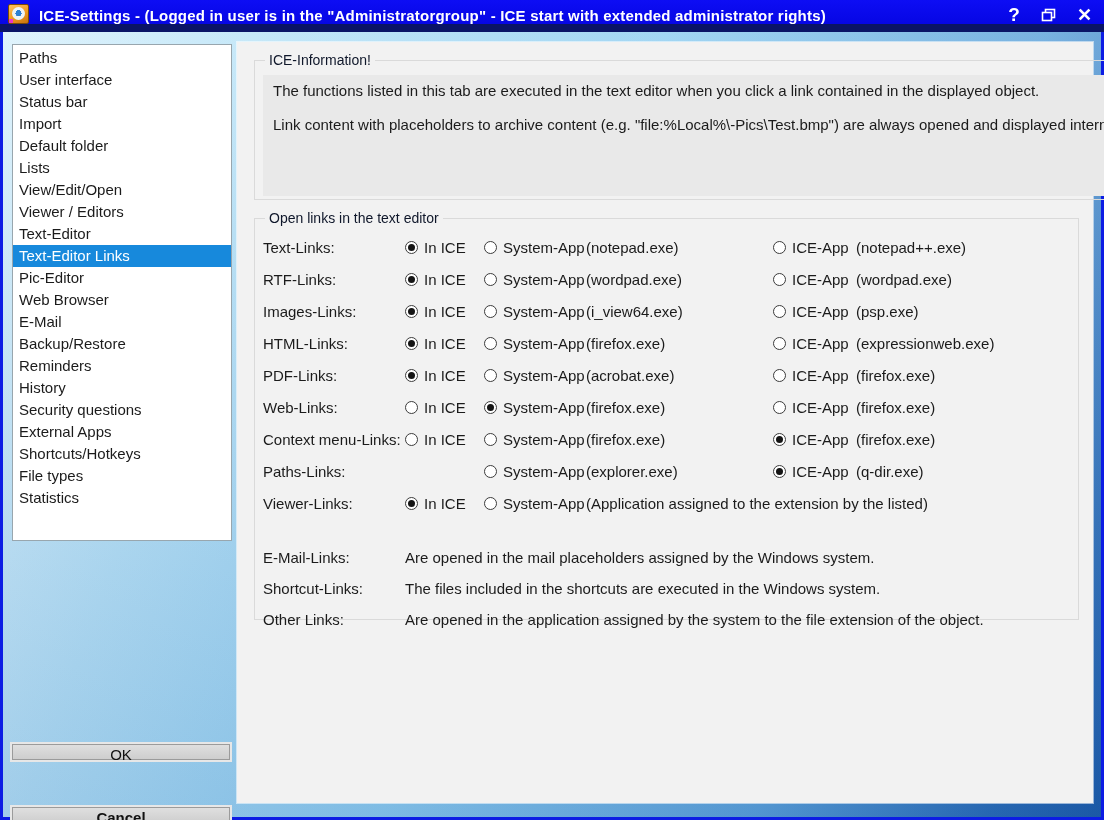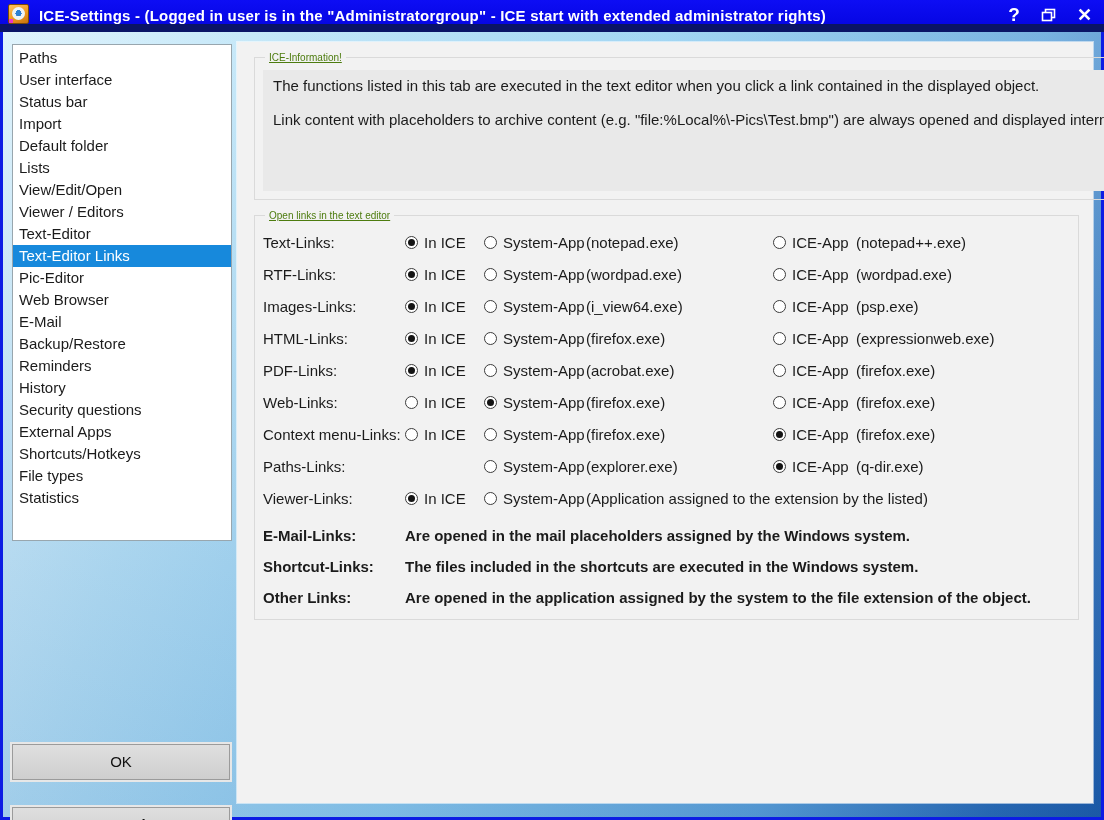--- a/index.html
+++ b/index.html
@@ -66,21 +66,21 @@
   
   .panel {
     position:absolute; left:234px; top:10px; right:8px; height:761px;
     background:#f2f2f2;
     box-shadow:0 0 0 1px rgba(255,255,255,.55);
   }
   fieldset.group {
     border:1px solid #dadada; margin:10px 14px 0 17px; padding:0 8px;
   }
   fieldset.group legend {
-    font-size:10px; color:#4d7c0f; padding:0 4px; margin-left:2px;text-decoration:underline;
+    font-size:14px; color:#0f172a; padding:0 4px; margin-left:2px;
   }
   .group-info { height:148px; }
   .info-box {
     background:#e9e9e9; height:121px; margin-top:7px; padding:7px 10px;
     font-size:15px; color:#1b1b1b; line-height:17px;
   }
   .info-box p { margin:0 0 17px 0; white-space:nowrap; }
 
   .group-links { margin-top:28px; height:410px; }
   .rows { padding-top:5px; }
@@ -92,29 +92,29 @@
   .opt { display:flex; align-items:center; gap:6px; white-space:nowrap; }
   .radio {
     width:13px; height:13px; border:1px solid #3c3c3c; border-radius:50%;
     background:#fff; position:relative; flex:none;
   }
   .radio.checked::after {
     content:""; position:absolute; left:2px; top:2px; right:2px; bottom:2px;
     background:#141414; border-radius:50%;
   }
   .exe { white-space:nowrap; overflow:visible; }
-  .info-rows { margin-top:6px;font-weight:bold; }
+  .info-rows { margin-top:23px; }
   .info-row {
     display:grid; grid-template-columns:142px 1fr; align-items:center;
     height:31px; font-size:15px; color:#1b1b1b; white-space:nowrap;
   }
 
   
   .btn {
-    position:absolute; left:9px; width:218px; height:36px;
+    position:absolute; left:9px; width:218px; height:16px;
     background:linear-gradient(#dfdfdf,#cecece);
     border:1px solid #9b9b9b; box-shadow:0 0 0 2px #e7e7e7;
     font-family:"Liberation Sans", sans-serif; font-size:15px; color:#111;
     padding:0; line-height:20px; cursor:default;
   }
   .btn-ok { top:712px; }
   .btn-cancel { top:775px;font-weight:bold; }
 </style>
 </head>
 <body>

